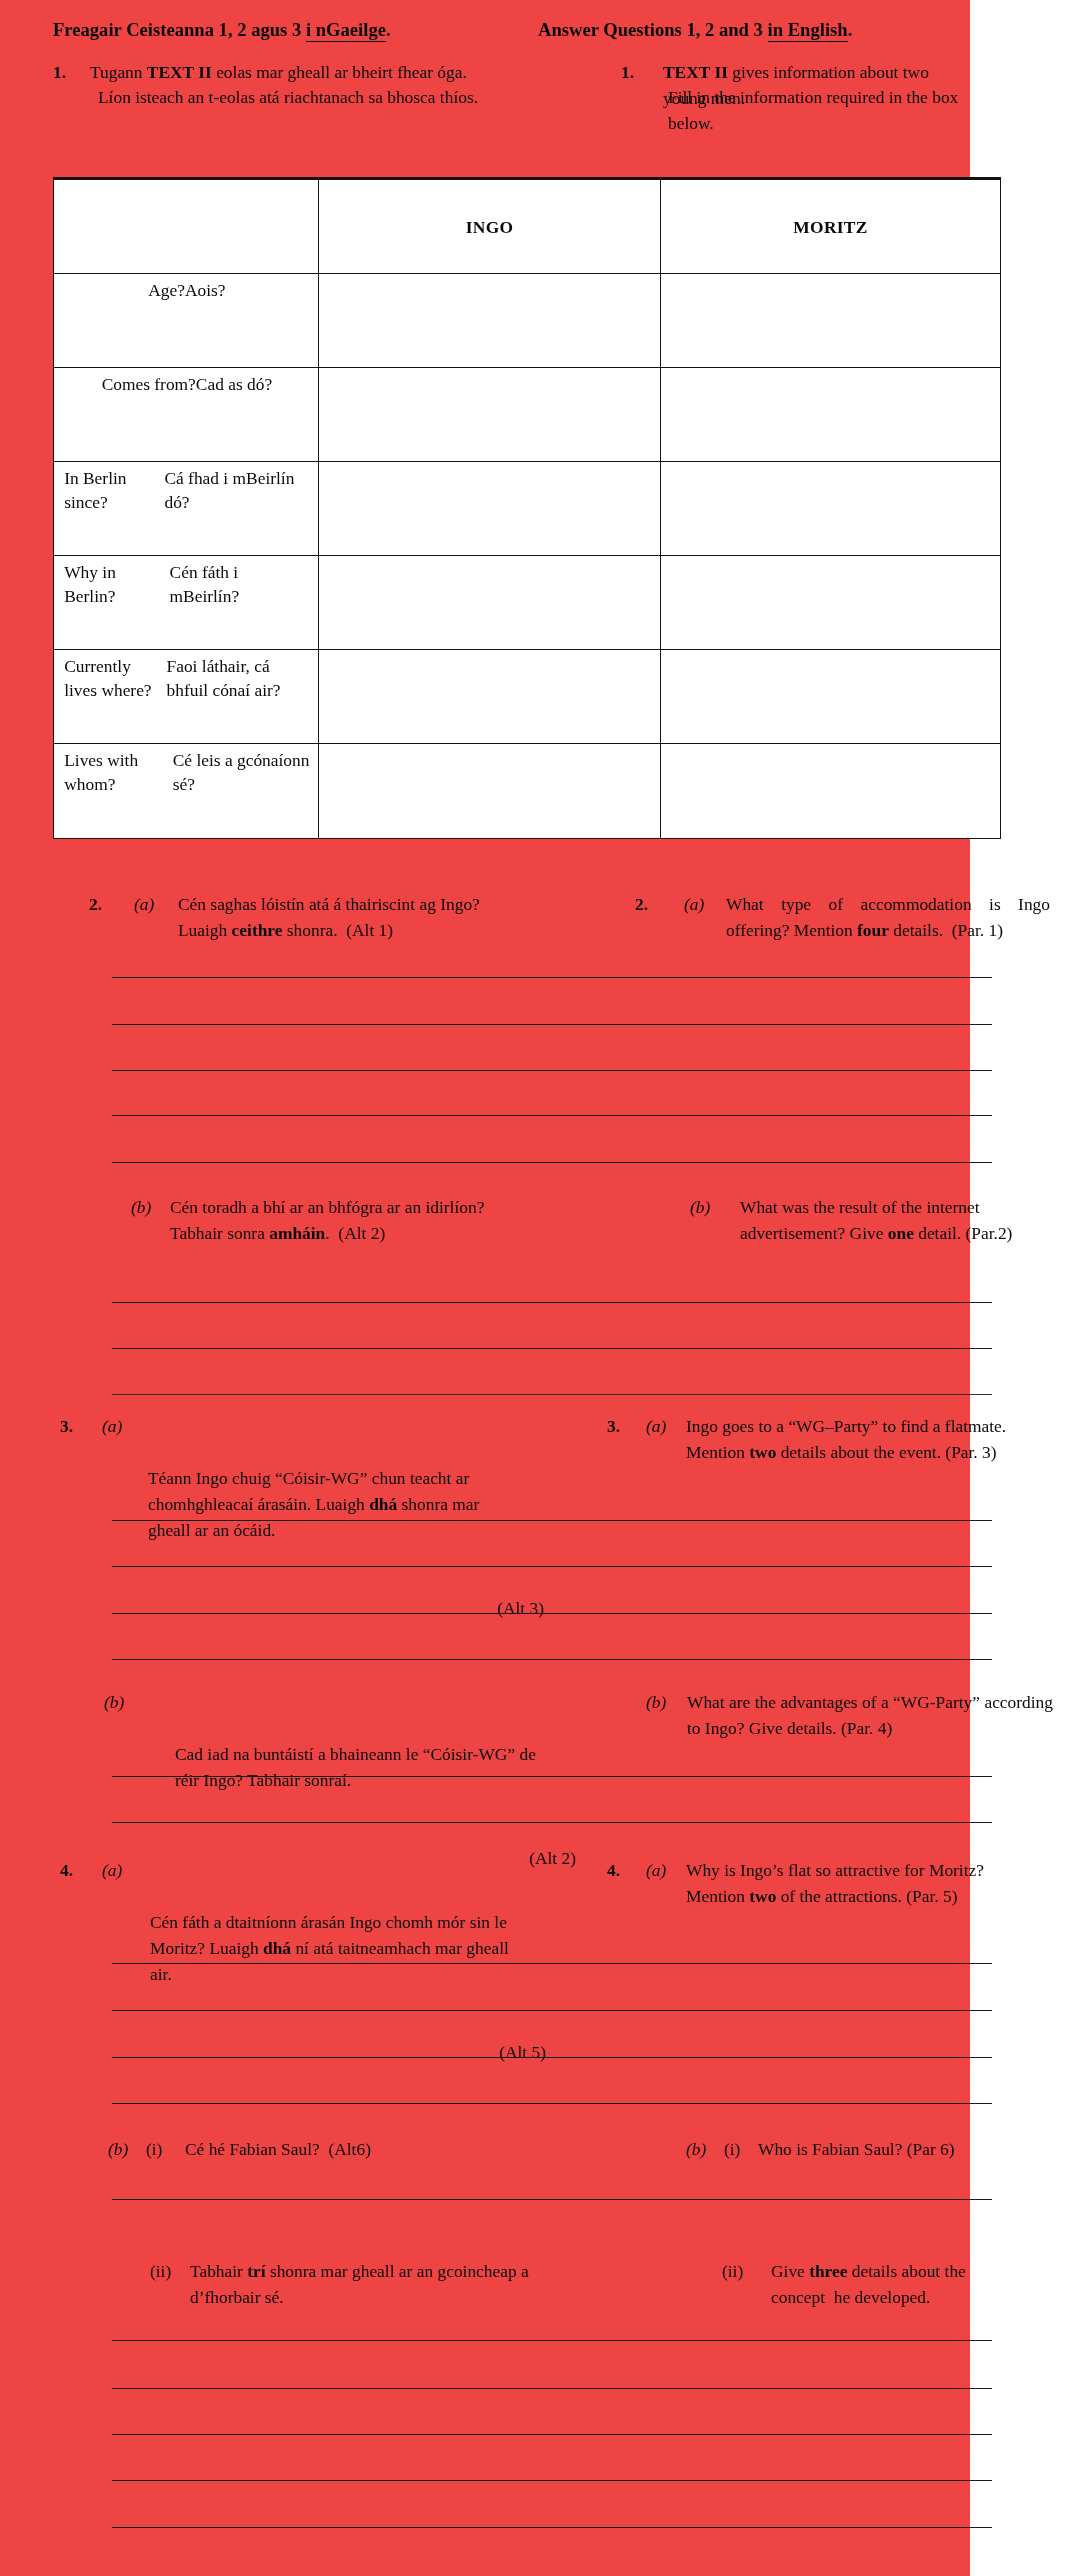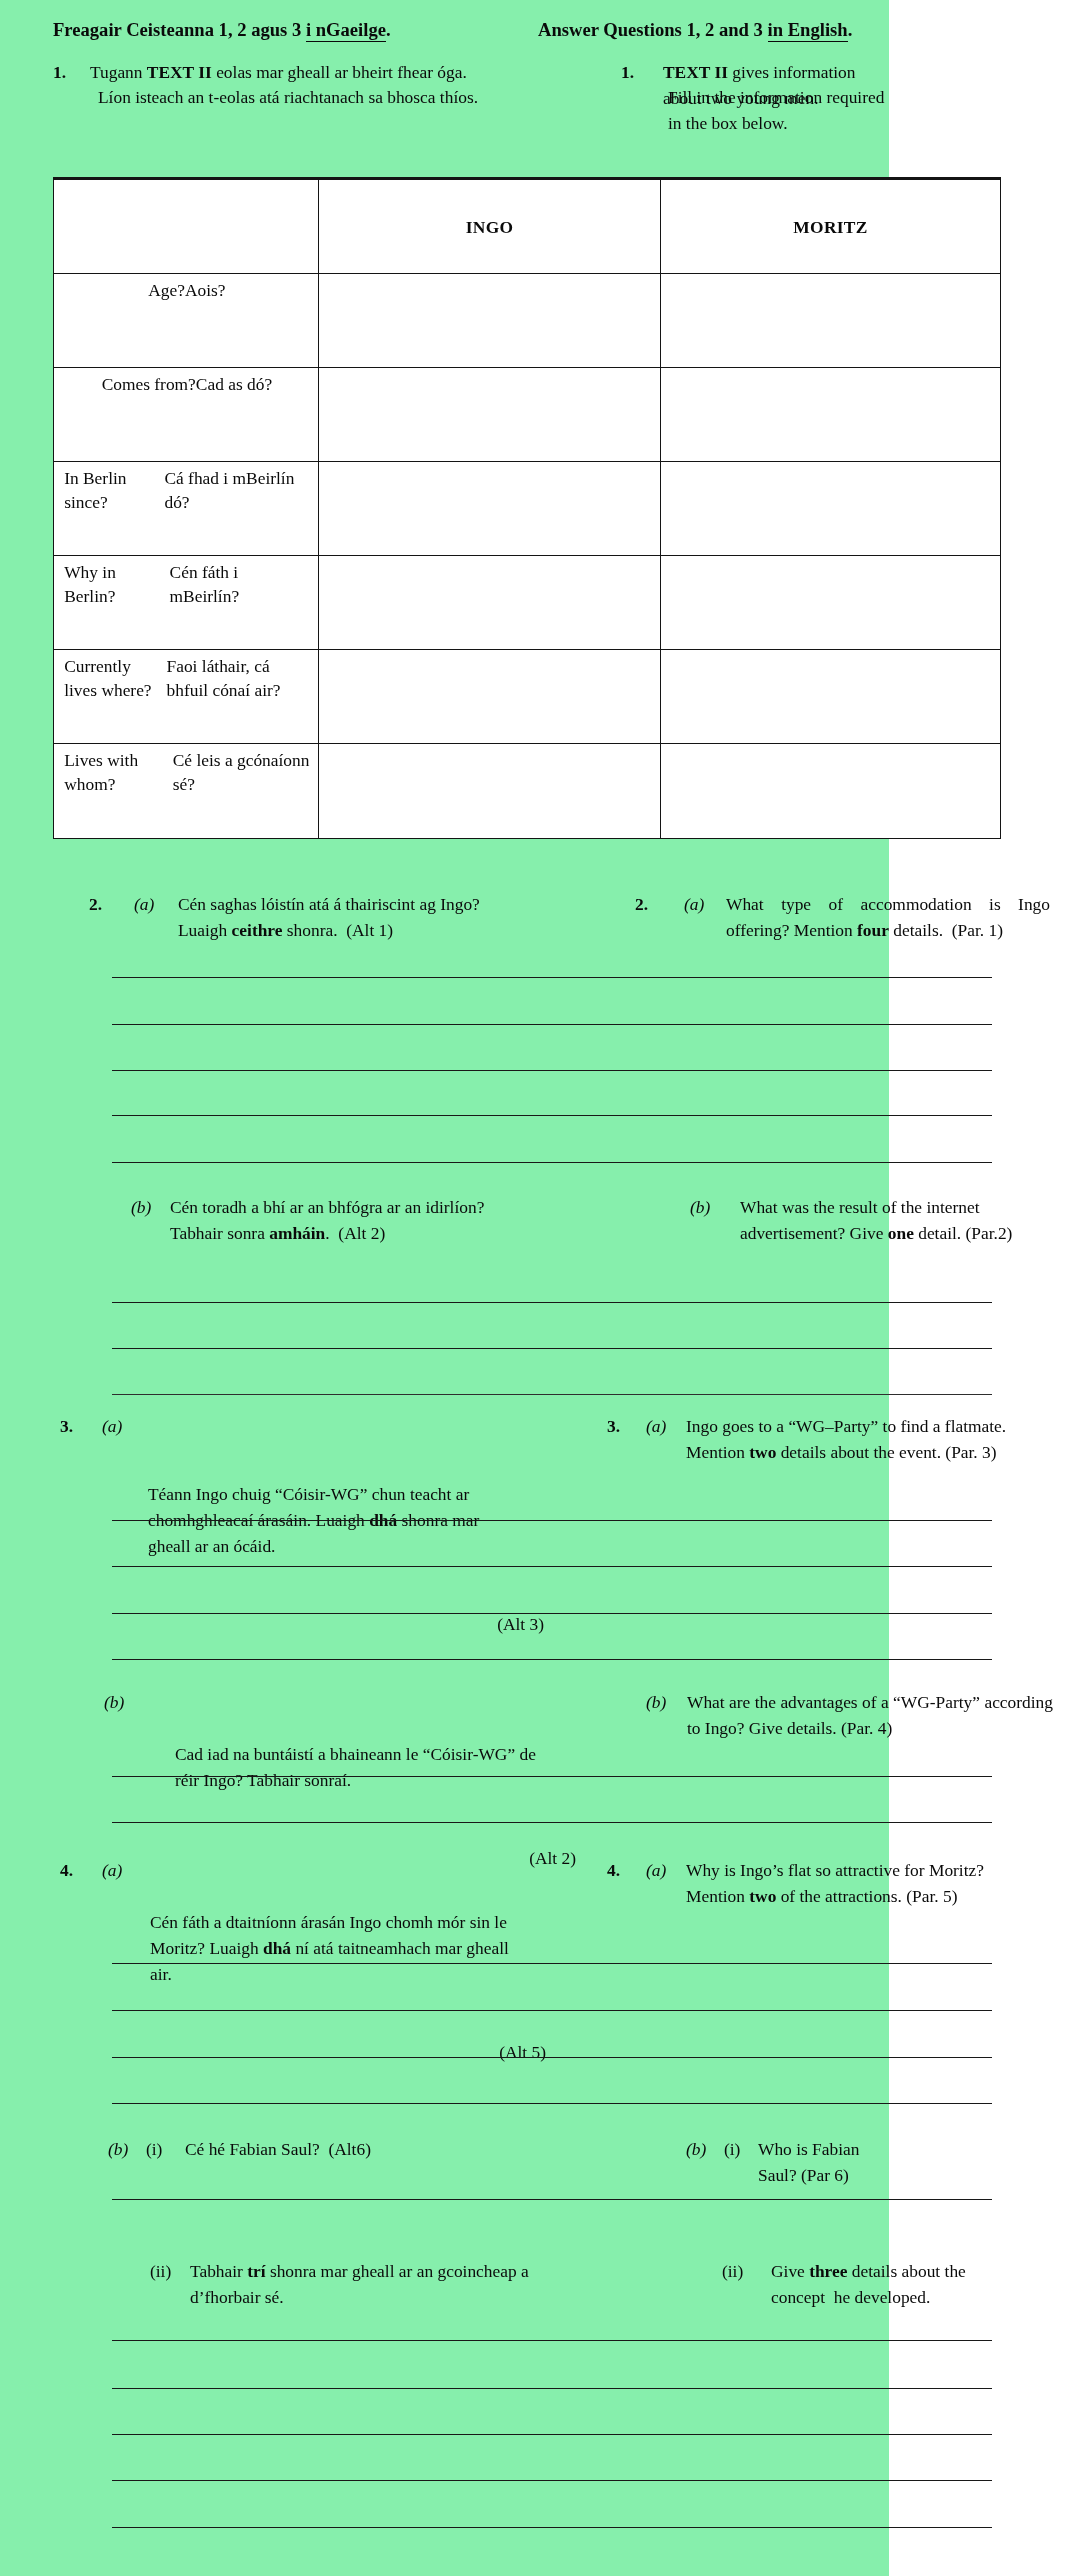--- a/index.html
+++ b/index.html
@@ -1,19 +1,19 @@
 <!DOCTYPE html>
 <html style="font-size:9.6px"><head>
 <meta charset="utf-8">
 <style>
   html,body{margin:0;padding:0;background:#ffffff;}
   .page{
     position:relative;
-    width:889px;height:2576px;
-    background:#86efac;
+    width:970px;height:2576px;
+    background:#ef4444;
     font-family:"Liberation Serif","DejaVu Serif",serif;
     color:#0a0a0a;
     font-size:17.4px;
     line-height:26px;
   }
   .t{position:absolute;white-space:pre-wrap;}
   .hd{font-weight:bold;font-size:18.6px;white-space:nowrap;}
   .u{display:inline-block;border-bottom:1.8px solid #0a0a0a;padding-bottom:0.6px;line-height:20.4px;}
   .num{font-weight:bold;}
   .mk{font-style:italic;}
@@ -111,21 +111,21 @@
   <span class="t mk" style="left:131px;top:1194px;">(b)</span>
   <div class="t" style="left:170px;top:1194px;">Cén toradh a bhí ar an bhfógra ar an idirlíon?</div>
   <div class="t" style="left:170px;top:1220px;"><span>Tabhair sonra </span><span class="b">amháin</span><span>.  (Alt 2)</span></div>
 
   <span class="t mk" style="left:690px;top:1194px;">(b)</span>
   <div class="t" style="left:740px;top:1194px;width:300px;"><span>What was the result of the internet advertisement? Give </span><span class="b">one</span><span> detail. (Par.2)</span></div>
 
   <span class="t num" style="left:60px;top:1413px;">3.</span>
   <span class="t mk" style="left:102px;top:1413px;">(a)</span>
   <div class="t qblock" style="left:148px;top:1413px;width:396px;">
-    <span class="inner" style="width:369px;margin-top:16px;"><span>Téann Ingo chuig “Cóisir-WG” chun teacht ar chomhghleacaí árasáin. Luaigh </span><span class="b">dhá</span><span> shonra mar gheall ar an ócáid.</span></span>
+    <span class="inner" style="width:369px;"><span>Téann Ingo chuig “Cóisir-WG” chun teacht ar chomhghleacaí árasáin. Luaigh </span><span class="b">dhá</span><span> shonra mar gheall ar an ócáid.</span></span>
     <span class="alt">(Alt 3)</span>
   </div>
 
   <span class="t num" style="left:607px;top:1413px;">3.</span>
   <span class="t mk" style="left:646px;top:1413px;">(a)</span>
   <div class="t" style="left:686px;top:1413px;width:369px;"><span>Ingo goes to a “WG–Party” to find a flatmate. Mention </span><span class="b">two</span><span> details about the event. (Par. 3)</span></div>
 
   <span class="t mk" style="left:104px;top:1689px;">(b)</span>
   <div class="t qblock" style="left:144px;top:1689px;width:401px;margin-left:31px;">
     <span class="inner" style="width:372px;">Cad iad na buntáistí a bhaineann le “Cóisir-WG” de réir Ingo? Tabhair sonraí.</span>

